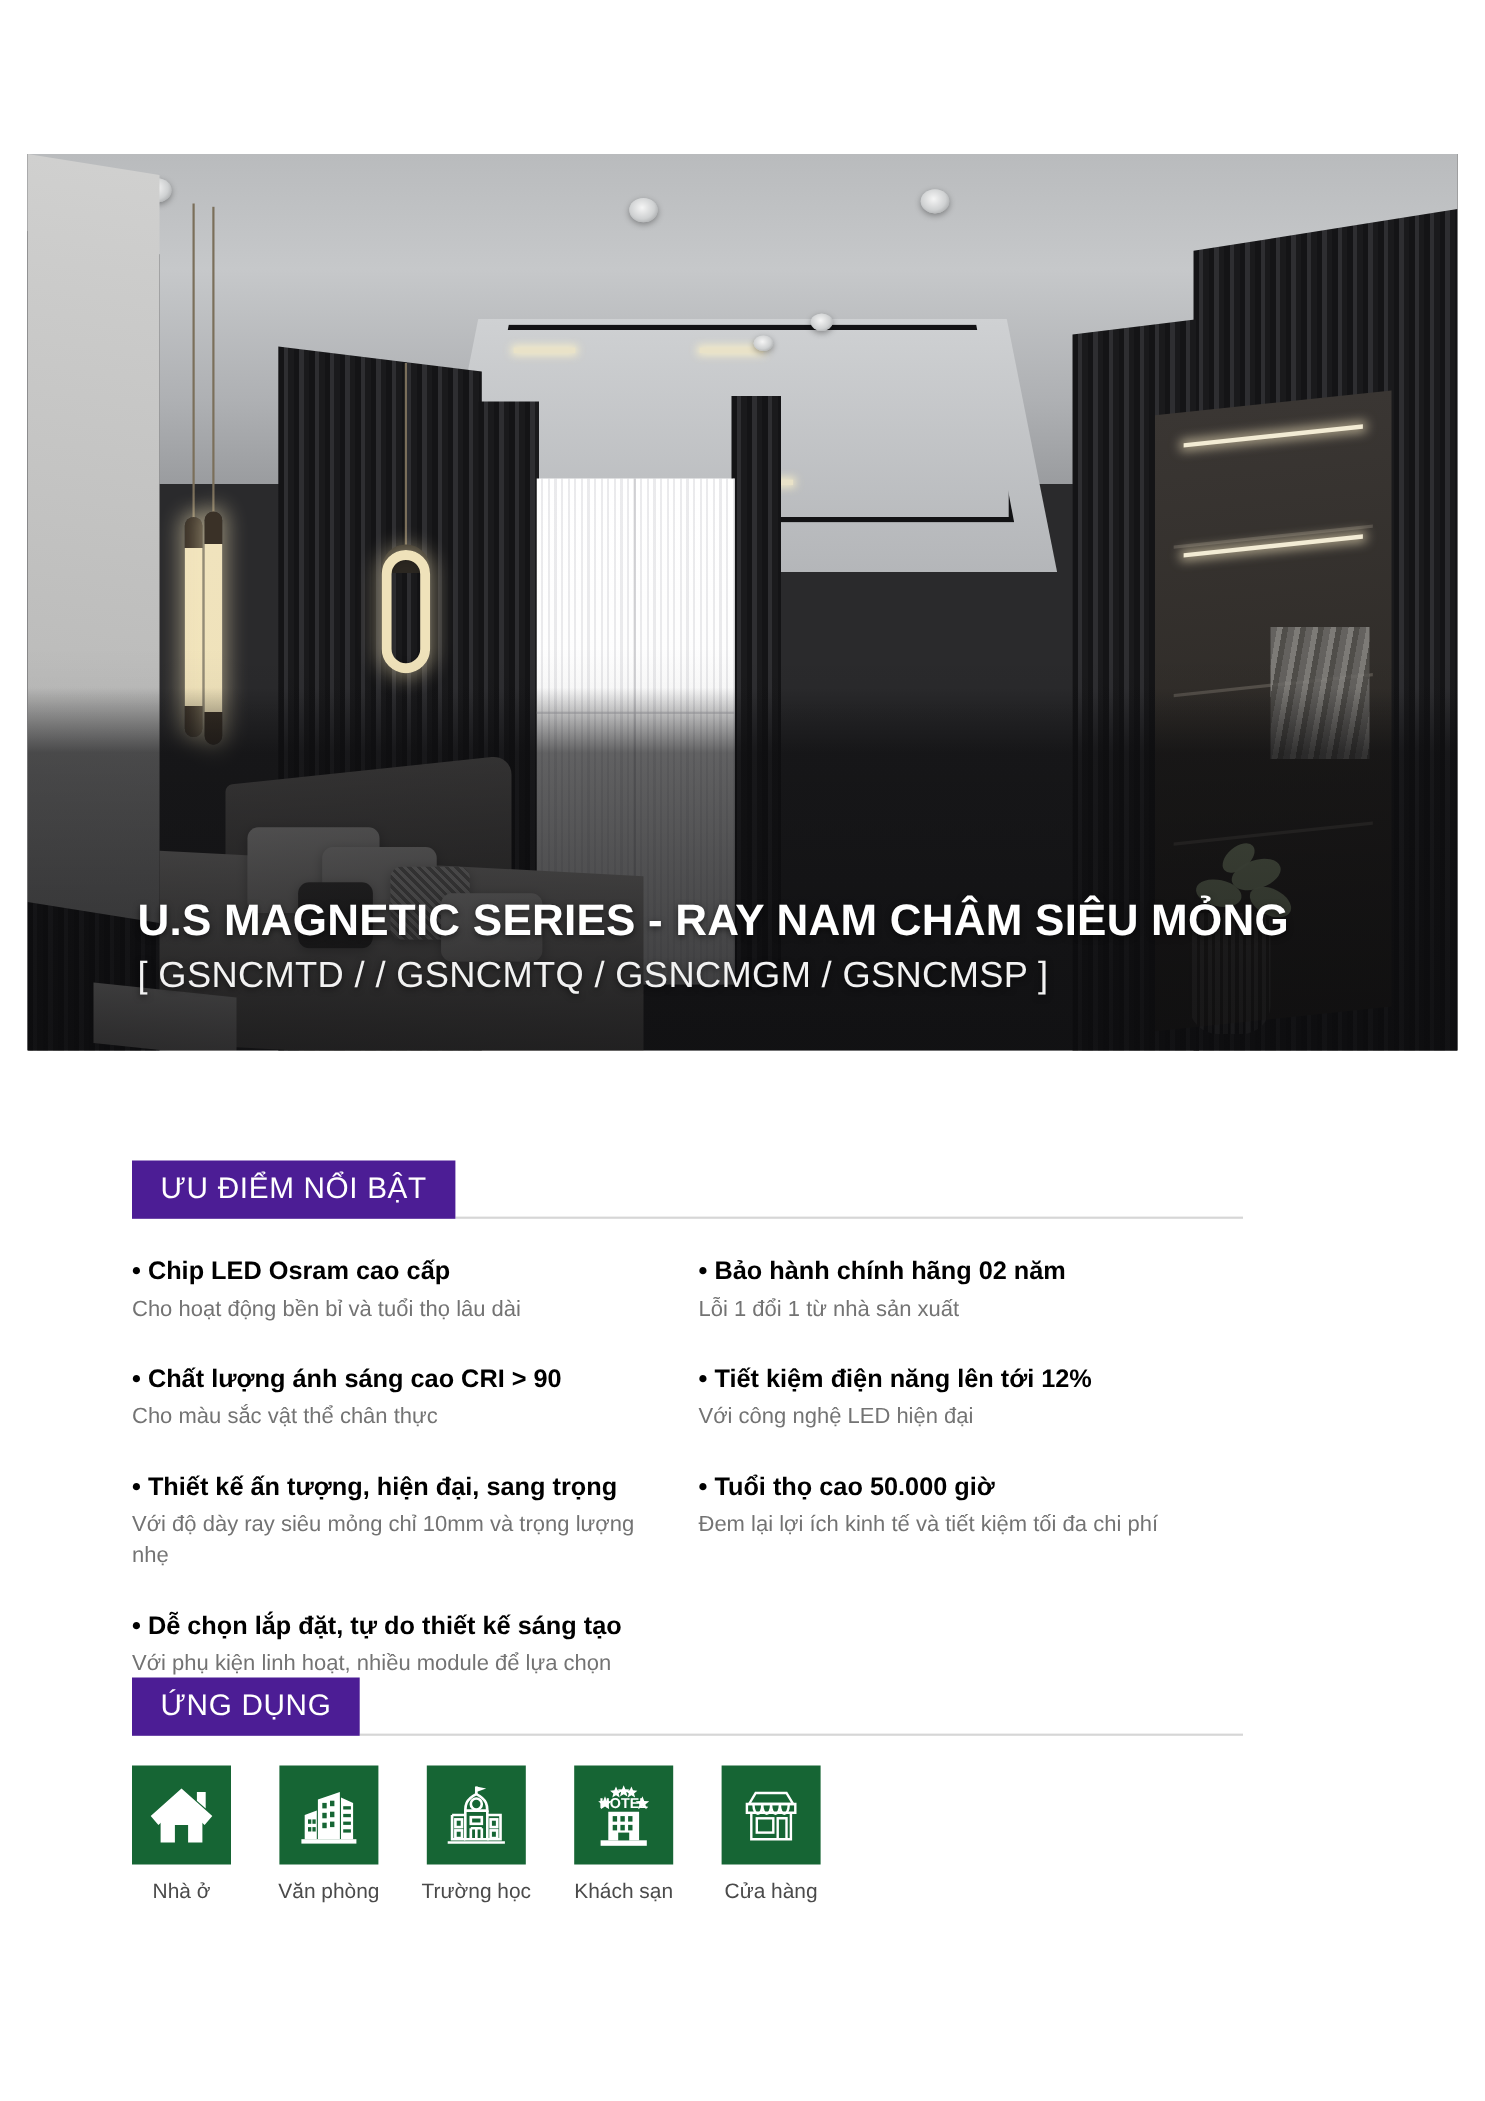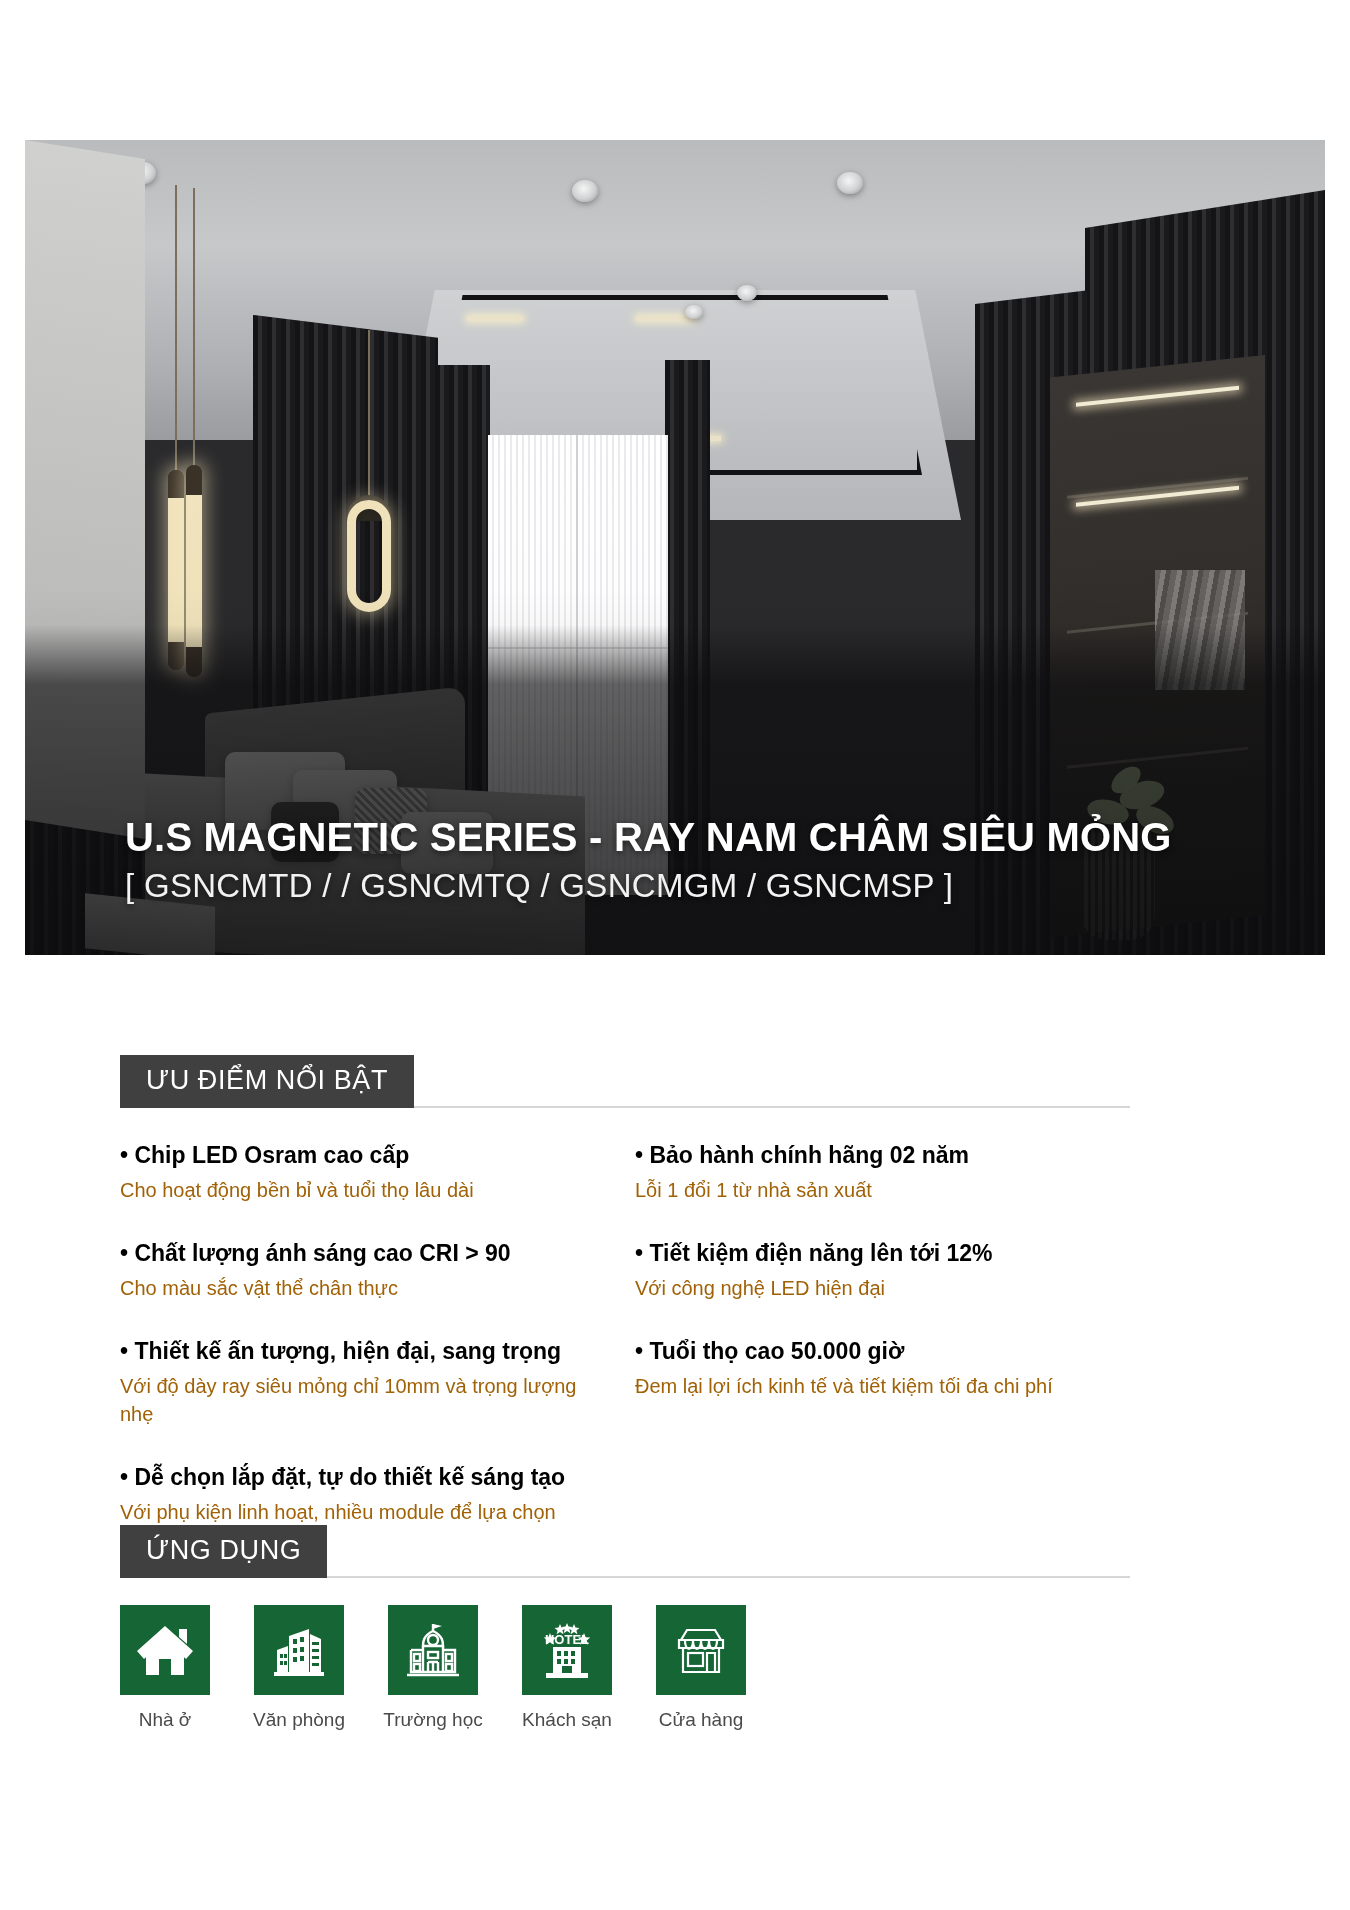--- a/index.html
+++ b/index.html
@@ -194,21 +194,21 @@
 
   
   .section-head {
     position: relative;
     display: flex;
     align-items: center;
     margin-left: 120px;
     width: 1010px;
   }
   .section-tag {
-    background: #404040;
+    background: #4c1d95;
     color: #ffffff;
     font-size: 27px;
     font-weight: 400;
     letter-spacing: .6px;
     padding: 12px 26px 14px 26px;
     line-height: 1;
     white-space: nowrap;
     position: relative;
     z-index: 2;
   }
@@ -236,21 +236,21 @@
   }
   .feat-title {
     font-size: 23px;
     font-weight: 700;
     color: #000000;
     line-height: 1.35;
   }
   .feat-desc {
     font-size: 20px;
     font-weight: 400;
-    color: #a16207;
+    color: #737373;
     line-height: 1.4;
     margin-top: 5px;
   }
 
   
   .apps {
     position: absolute;
     left: 120px;
     top: 1605px;
     display: flex;

